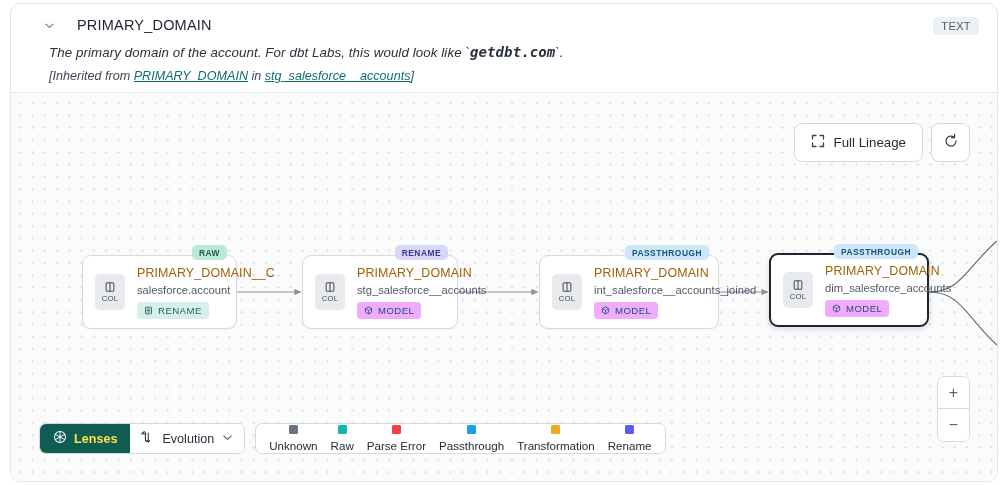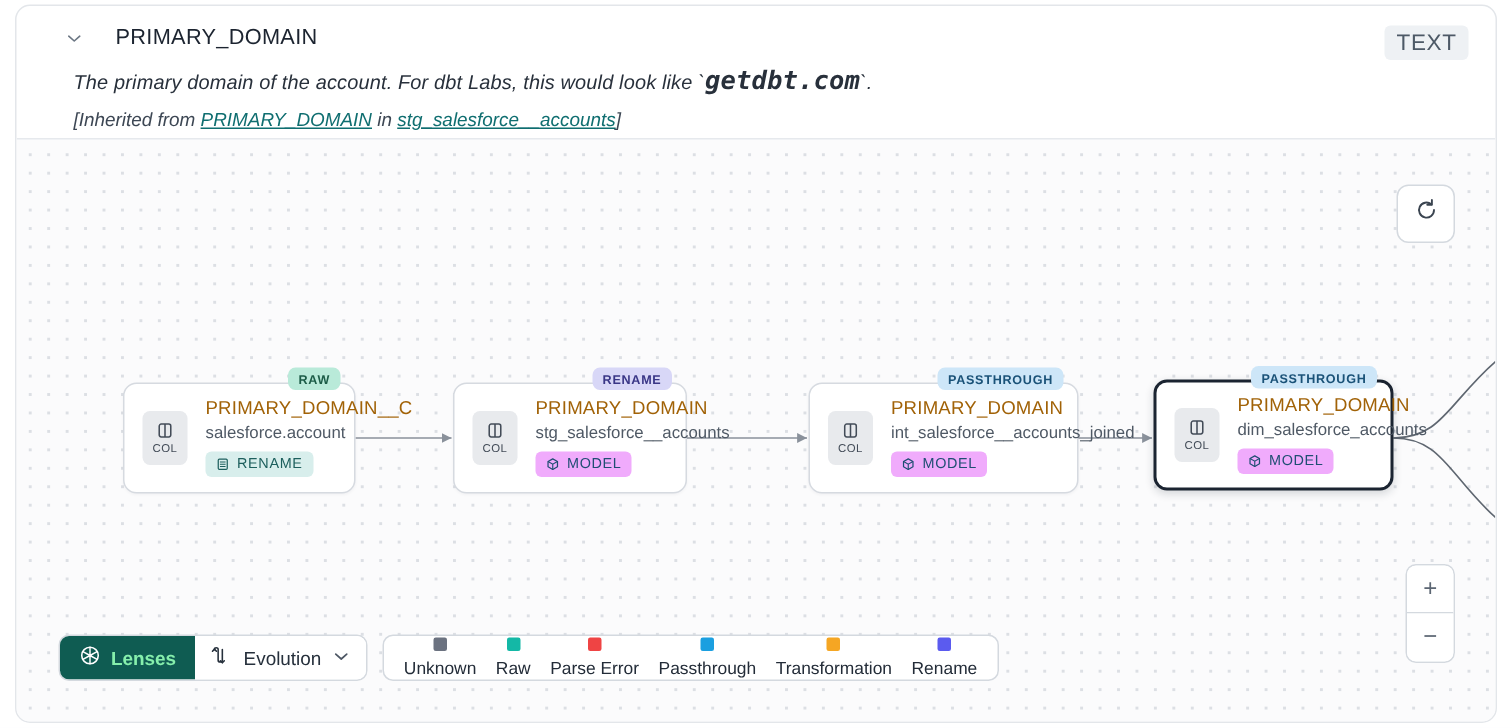--- a/index.html
+++ b/index.html
@@ -34,31 +34,31 @@
     margin-left: 12px;
   }
   .chevron svg { display: block; }
   .page-title {
     font-size: 14.5px; color: #1c2430; letter-spacing: .2px;
     margin-left: 10px;
   }
   .type-badge {
     position: absolute; right: 18px; top: 13px;
     background: #eef1f4; color: #4d5966;
-    font-size: 15px; letter-spacing: .4px;
+    font-size: 11px; letter-spacing: .4px;
     padding: 3px 8px; border-radius: 4px;
   }
   .desc {
     margin: 11px 0 0 20px;
     font-size: 13.3px; font-style: italic; color: #28303b;
     letter-spacing: .1px;
   }
   .desc .code {
     font-family: "DejaVu Sans Mono", monospace;
-    font-style: italic; font-weight: bold; font-size: 17px; text-align: center;
+    font-style: italic; font-weight: bold; font-size: 14px; text-align: center;
   }
   .inherit {
     margin: 9px 0 0 20px;
     font-size: 12.6px; font-style: italic; color: #3d4754;
   }
   .inherit a {
     color: #0f6e70; text-decoration: underline; font-style: italic;
   }
   
   .canvas {
@@ -151,21 +151,21 @@
     position: absolute; left: 28px; bottom: 27px;
     display: flex; align-items: center; gap: 10px;
   }
   .seg {
     display: flex; height: 31px;
     border: 1px solid #d4d9df; border-radius: 7px;
     overflow: hidden; background: #fff;
   }
   .seg .lenses {
     display: flex; align-items: center; gap: 7px;
-    background: #0f5c52; color: #86efac;
+    background: #0f5c52; color: #fde047;
     padding: 0 13px; font-size: 12.6px; font-weight: bold;
     cursor: pointer;
   }
   .seg .evolution {
     display: flex; align-items: center; gap: 8px;
     padding: 0 11px 0 10px; font-size: 12.6px; color: #26303c;
     cursor: pointer; background: #fff;
   }
   .legend {
     display: flex; align-items: center; gap: 13px;
@@ -211,20 +211,28 @@
           </marker>
         </defs>
         <line x1="226" y1="199" x2="290" y2="199" stroke="#8a919b" stroke-width="1.1" marker-end="url(#ah)"></line>
         <line x1="447" y1="199" x2="527" y2="199" stroke="#8a919b" stroke-width="1.1" marker-end="url(#ah)"></line>
         <line x1="707" y1="199" x2="757" y2="199" stroke="#8a919b" stroke-width="1.1" marker-end="url(#ah)"></line>
         <path d="M918 199 C 950 199, 955 175, 986 148" fill="none" stroke="#5f6771" stroke-width="1.1"></path>
         <path d="M918 199 C 950 199, 955 224, 986 252" fill="none" stroke="#5f6771" stroke-width="1.1"></path>
       </svg>
 
       <div class="top-controls">
+        <div class="btn-lineage">
+          <span class="ico">
+            <svg width="14" height="14" viewBox="0 0 14 14">
+              <path d="M1.5 5 V1.5 H5 M9 1.5 H12.5 V5 M12.5 9 V12.5 H9 M5 12.5 H1.5 V9" fill="none" stroke="currentColor" stroke-width="1.3" stroke-linecap="round" stroke-linejoin="round"></path>
+            </svg>
+          </span>
+          <span>Full Lineage</span>
+        </div>
         <div class="btn-icon-only">
           <span class="ico">
             <svg width="16" height="16" viewBox="0 0 16 16">
               <path d="M13 8 A5 5 0 1 1 11.2 4.2" fill="none" stroke="currentColor" stroke-width="1.25" stroke-linecap="round"></path>
               <path d="M11.6 1.3 L11.6 4.5 L8.5 4.5" fill="none" stroke="currentColor" stroke-width="1.25" stroke-linecap="round" stroke-linejoin="round"></path>
             </svg>
           </span>
         </div>
       </div>
 

